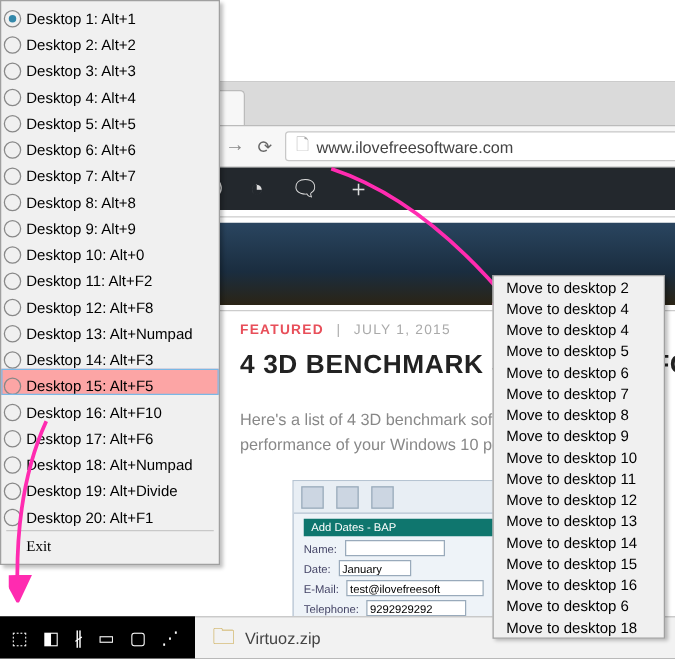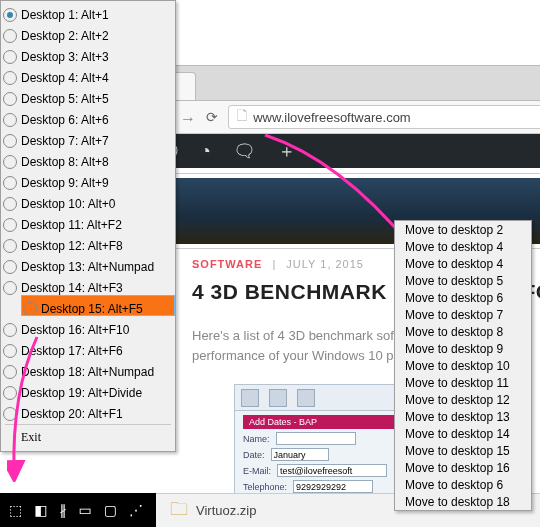--- a/index.html
+++ b/index.html
@@ -36,21 +36,21 @@
     width: 14px; height: 14px;
     margin-right: 4px;
     border: 1px solid #888;
     border-radius: 50%;
     display: flex; align-items: center; justify-content: center;
     flex: 0 0 14px;
   }
   .desk-item .radio .dot {
     width: 6px; height: 6px; border-radius: 50%; background: #38a;
   }
-  .desk-item.highlight { background: #f97316; outline: 1px solid #7ab8e6; outline-offset: -1px; margin-left: 20px; }
+  .desk-item.highlight { background: #fca5a5; outline: 1px solid #7ab8e6; outline-offset: -1px; }
   .desk-sep { height: 1px; background: #c8c8c8; margin: 3px 4px 1px; }
   .desk-exit { padding: 4px 6px 5px 20px; font-family: Liberation Serif, serif; }
   
   .browser {
     position: absolute;
     left: 144px; top: 65px;
     width: 430px; height: 445px;
     background: #fff;
     border-top: 1px solid #bbb;
   }
@@ -119,21 +119,21 @@
   }
   .inset-top {
     height: 26px; background: #e8eef4;
     border-bottom: 1px solid #b6c4d2;
     display: flex; align-items: center;
     gap: 10px; padding: 0 6px;
     font-size: 9px; color: #335;
   }
   .inset-top .ico { width: 18px; height: 18px; background: #ccd6e2; border: 1px solid #9ab; }
   .inset-body { padding: 4px 8px; font-size: 9px; color: #446; }
-  .inset-body .hdr { background: #be185d; color: #fff; padding: 2px 6px; margin-bottom: 3px; font-size: 9px; }
+  .inset-body .hdr { background: #0f766e; color: #fff; padding: 2px 6px; margin-bottom: 3px; font-size: 9px; }
   .inset-body .row { display: flex; gap: 6px; margin-bottom: 3px; align-items: center; }
   .inset-body .row input { height: 13px; font-size: 9px; border: 1px solid #9ab; background: #fff; padding: 0 2px; }
   
   .move-menu {
     position: absolute;
     left: 394px; top: 220px;
     width: 138px;
     background: #f0f0f0;
     border: 1px solid #a0a0a0;
     box-shadow: 2px 2px 3px rgba(0,0,0,.25);
@@ -203,21 +203,21 @@
   </div>
   <div class="wp-toolbar">
     <span class="wp-icon">ⓦ</span>
     <span class="wp-icon">◔</span>
     <span class="wp-icon">🗨</span>
     <span class="wp-icon">＋</span>
   </div>
   <div class="hero"></div>
   <div class="post">
     <div class="meta">
-      <span class="feat">SOFTWARE</span>
+      <span class="feat">FEATURED</span>
       <span style="padding:0 6px">|</span>
       <span>JULY 1, 2015</span>
     </div>
     <div class="headline">4 3D BENCHMARK SOFTWARE FO</div>
     <div class="body">
       <div>Here's a list of 4 3D benchmark software</div>
       <div>performance of your Windows 10 power</div>
     </div>
     <div class="inset-img">
       <div class="inset-top">

